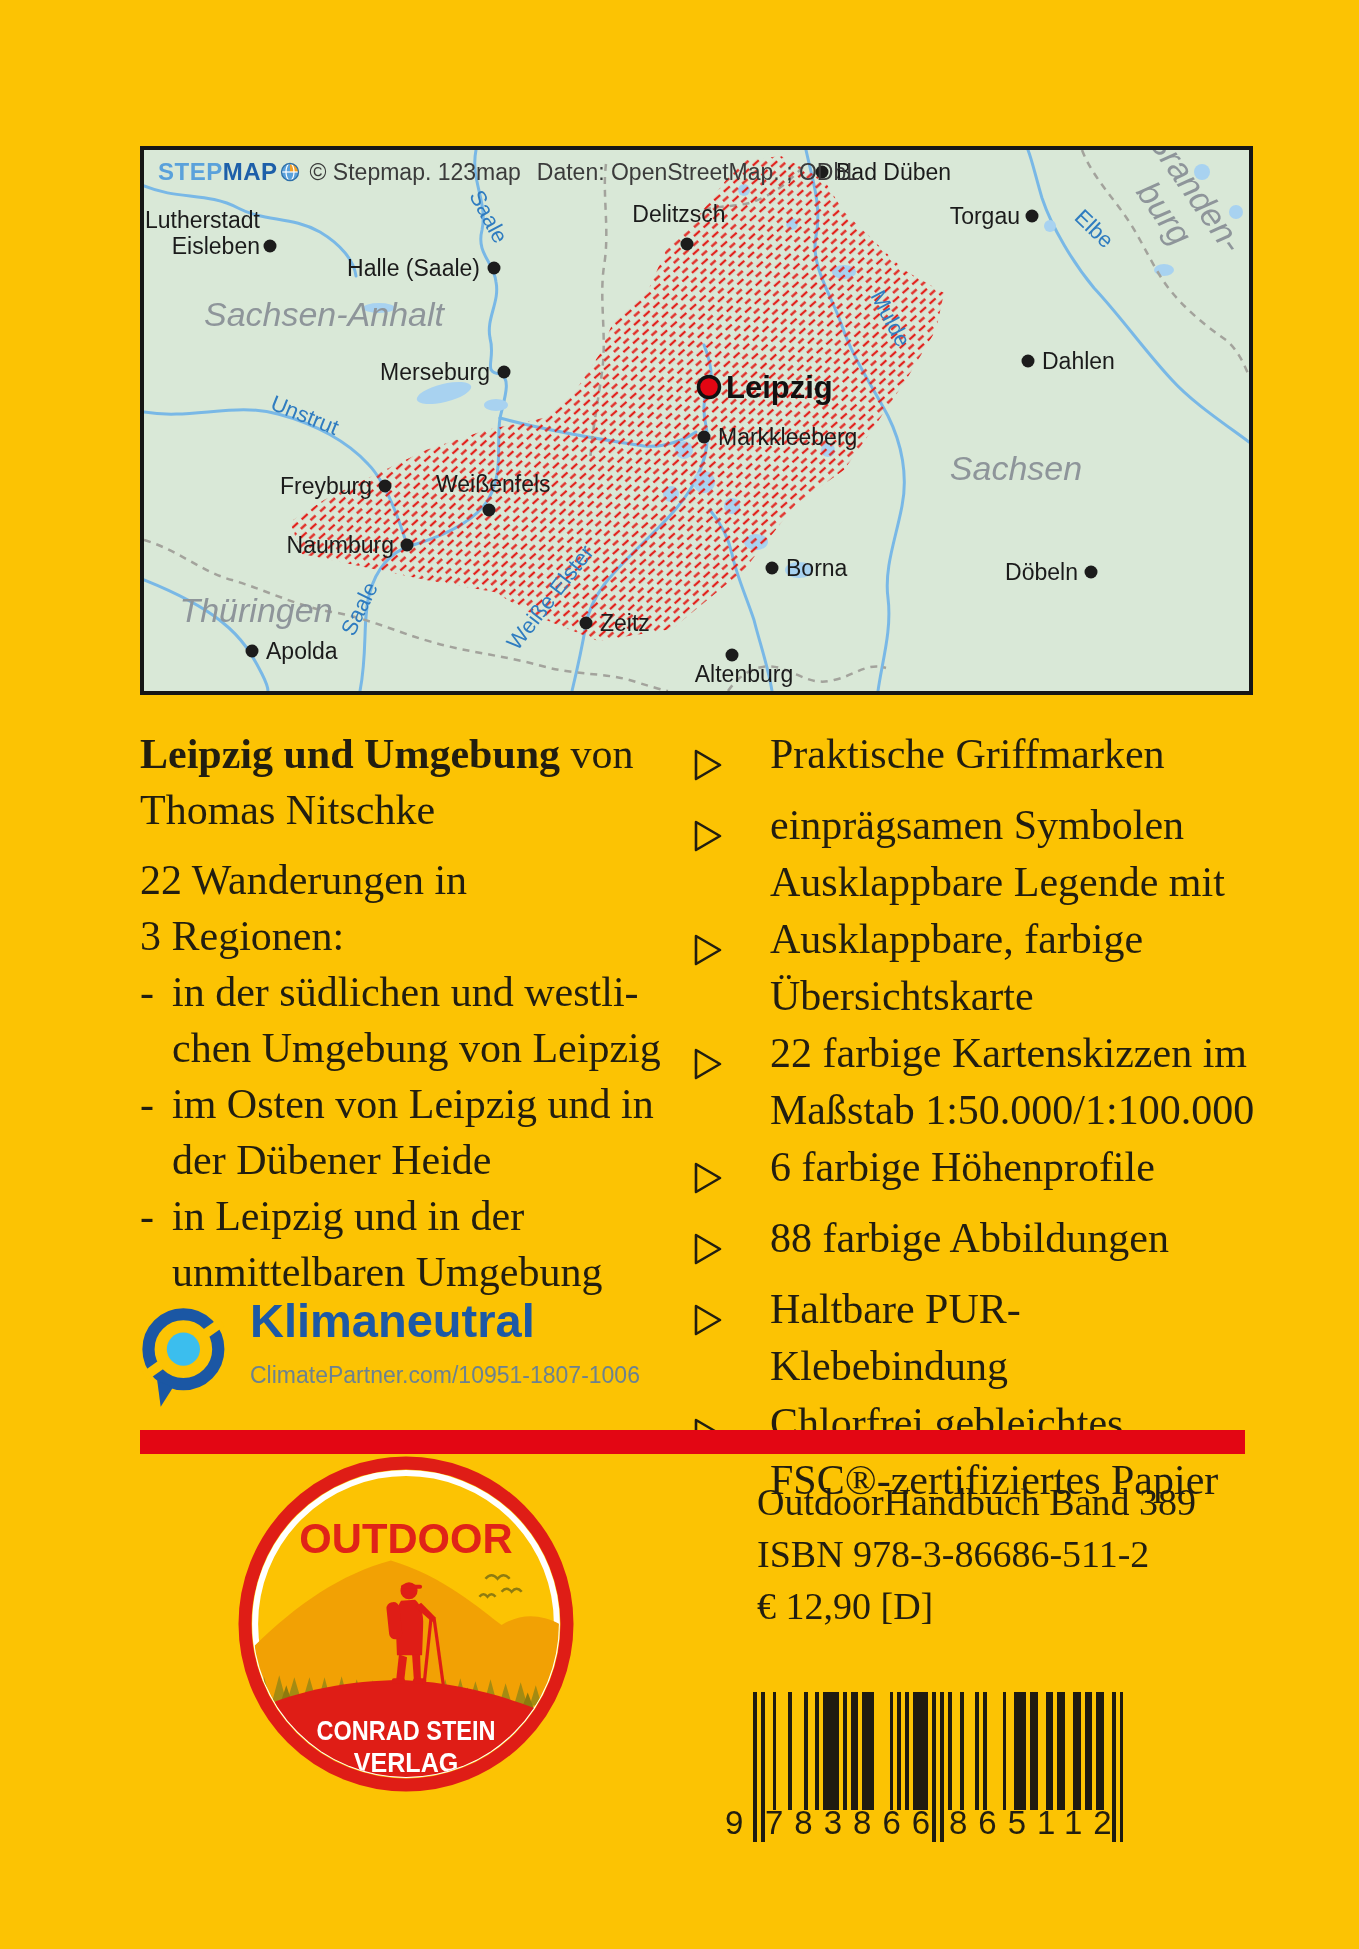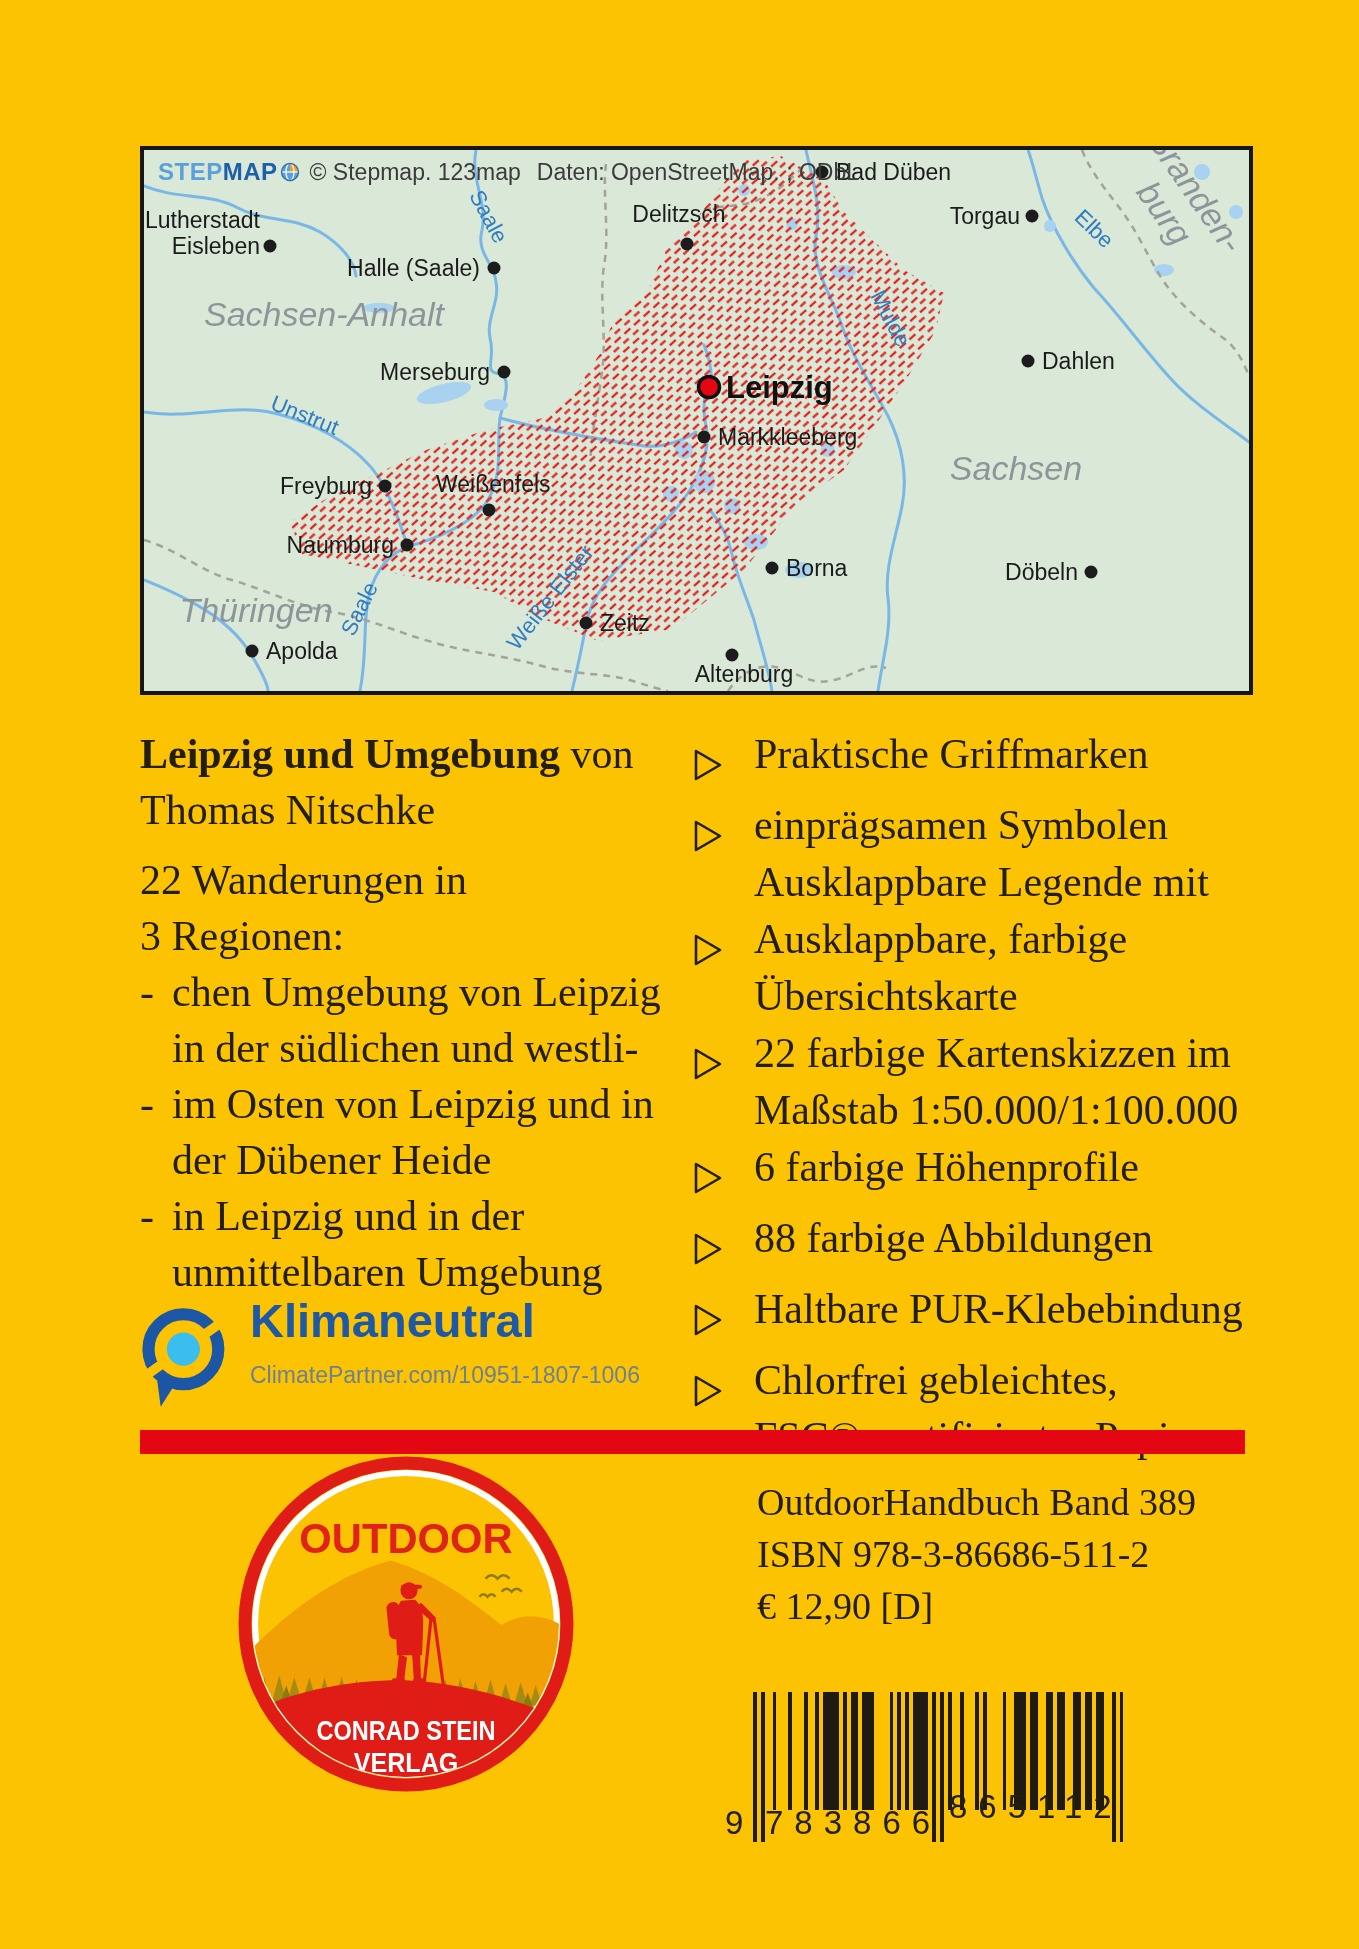--- a/index.html
+++ b/index.html
@@ -20,21 +20,21 @@
   
   .intro{position:absolute;left:140px;top:726px;width:545px;font-size:42px;line-height:56px;}
   .intro .title b{font-weight:bold;}
   .intro .wline{margin-top:14px;}
   .brow{display:flex;}
   .brow .dash{width:32px;flex:0 0 32px;}
   .brow .btxt span{display:block;}
 
   
   .features{position:absolute;left:693px;top:726px;width:565px;font-size:42px;line-height:57px;}
-  .feature{display:flex;}
+  .feature{display:flex;gap:16px;}
   .feature .tri{flex:0 0 61px;padding-top:14px;}
   .feature .ftxt{flex:1;}
   .feature .ftxt span{display:block;}
 
   
   .climate{position:absolute;left:138px;top:1294px;width:560px;height:130px;}
   .climate .ctext{position:absolute;left:112px;top:2px;font-family:"Liberation Sans",sans-serif;}
   .kn-title{font-size:47px;font-weight:bold;color:#1D59A5;line-height:50px;}
   .kn-sub{font-size:30px;font-weight:bold;color:#1D59A5;line-height:34px;margin-top:2px;}
   .kn-url{font-size:23px;color:#6C8290;line-height:26px;margin-top:16px;}
@@ -43,21 +43,21 @@
 
   
   .badge{position:absolute;left:238px;top:1456px;}
   .pub{position:absolute;left:757px;top:1476px;font-size:38px;line-height:52px;}
   .barcode{position:absolute;left:753px;top:1692px;width:372px;height:152px;}
   .barcode .bar{position:absolute;top:0;height:118px;background:#1F1B10;}
   .barcode .bar.tall{height:150px;}
   .bcd{position:absolute;font-family:"Liberation Sans",sans-serif;font-size:33px;color:#221E10;}
   .bc9{left:-28px;top:112px;}
   .bcl{left:12px;top:112px;letter-spacing:11px;}
-  .bcr{left:196px;top:96px;letter-spacing:11px;}
+  .bcr{left:196px;top:112px;letter-spacing:11px;}
 
   
   .ct{font-family:"Liberation Sans",sans-serif;font-size:23px;fill:#1B1B1B;}
   .ctb{font-family:"Liberation Sans",sans-serif;font-size:31px;font-weight:bold;fill:#111;}
   .rg{font-family:"Liberation Sans",sans-serif;font-size:34px;font-style:italic;fill:#8E959A;}
   .rv{font-family:"Liberation Sans",sans-serif;font-size:22px;fill:#2F7CC0;}
 </style>
 </head>
 <body>
 
@@ -192,22 +192,22 @@
 
   <div class="intro">
     <div class="title"><b>Leipzig und Umgebung</b><span> von</span></div>
     <div>Thomas Nitschke</div>
     <div class="wline">22 Wanderungen in</div>
     <div>3 Regionen:</div>
 
     <div class="brow">
       <span class="dash">-</span>
       <span class="btxt">
+        <span>in der südlichen und westli-</span>
         <span>chen Umgebung von Leipzig</span>
-        <span>in der südlichen und westli-</span>
       </span>
     </div>
     <div class="brow">
       <span class="dash">-</span>
       <span class="btxt">
         <span>im Osten von Leipzig und in</span>
         <span>der Dübener Heide</span>
       </span>
     </div>
     <div class="brow">

